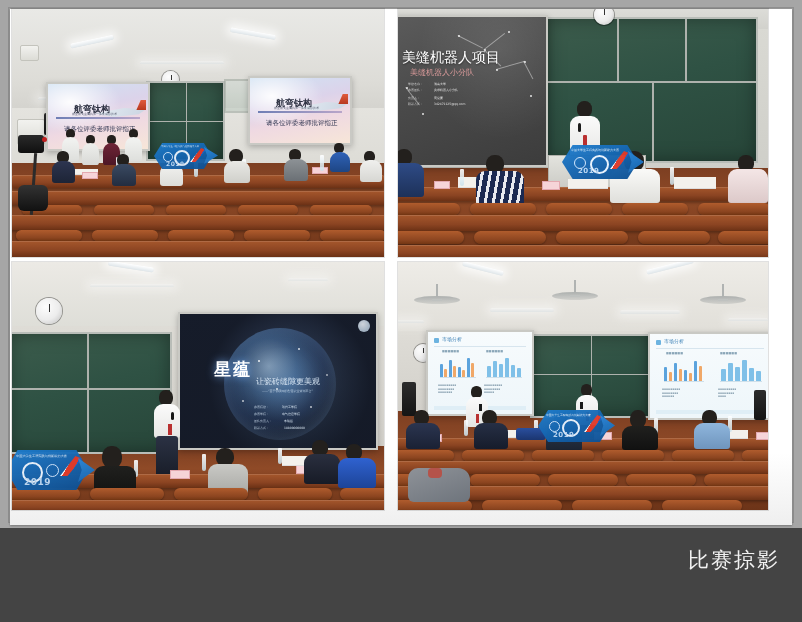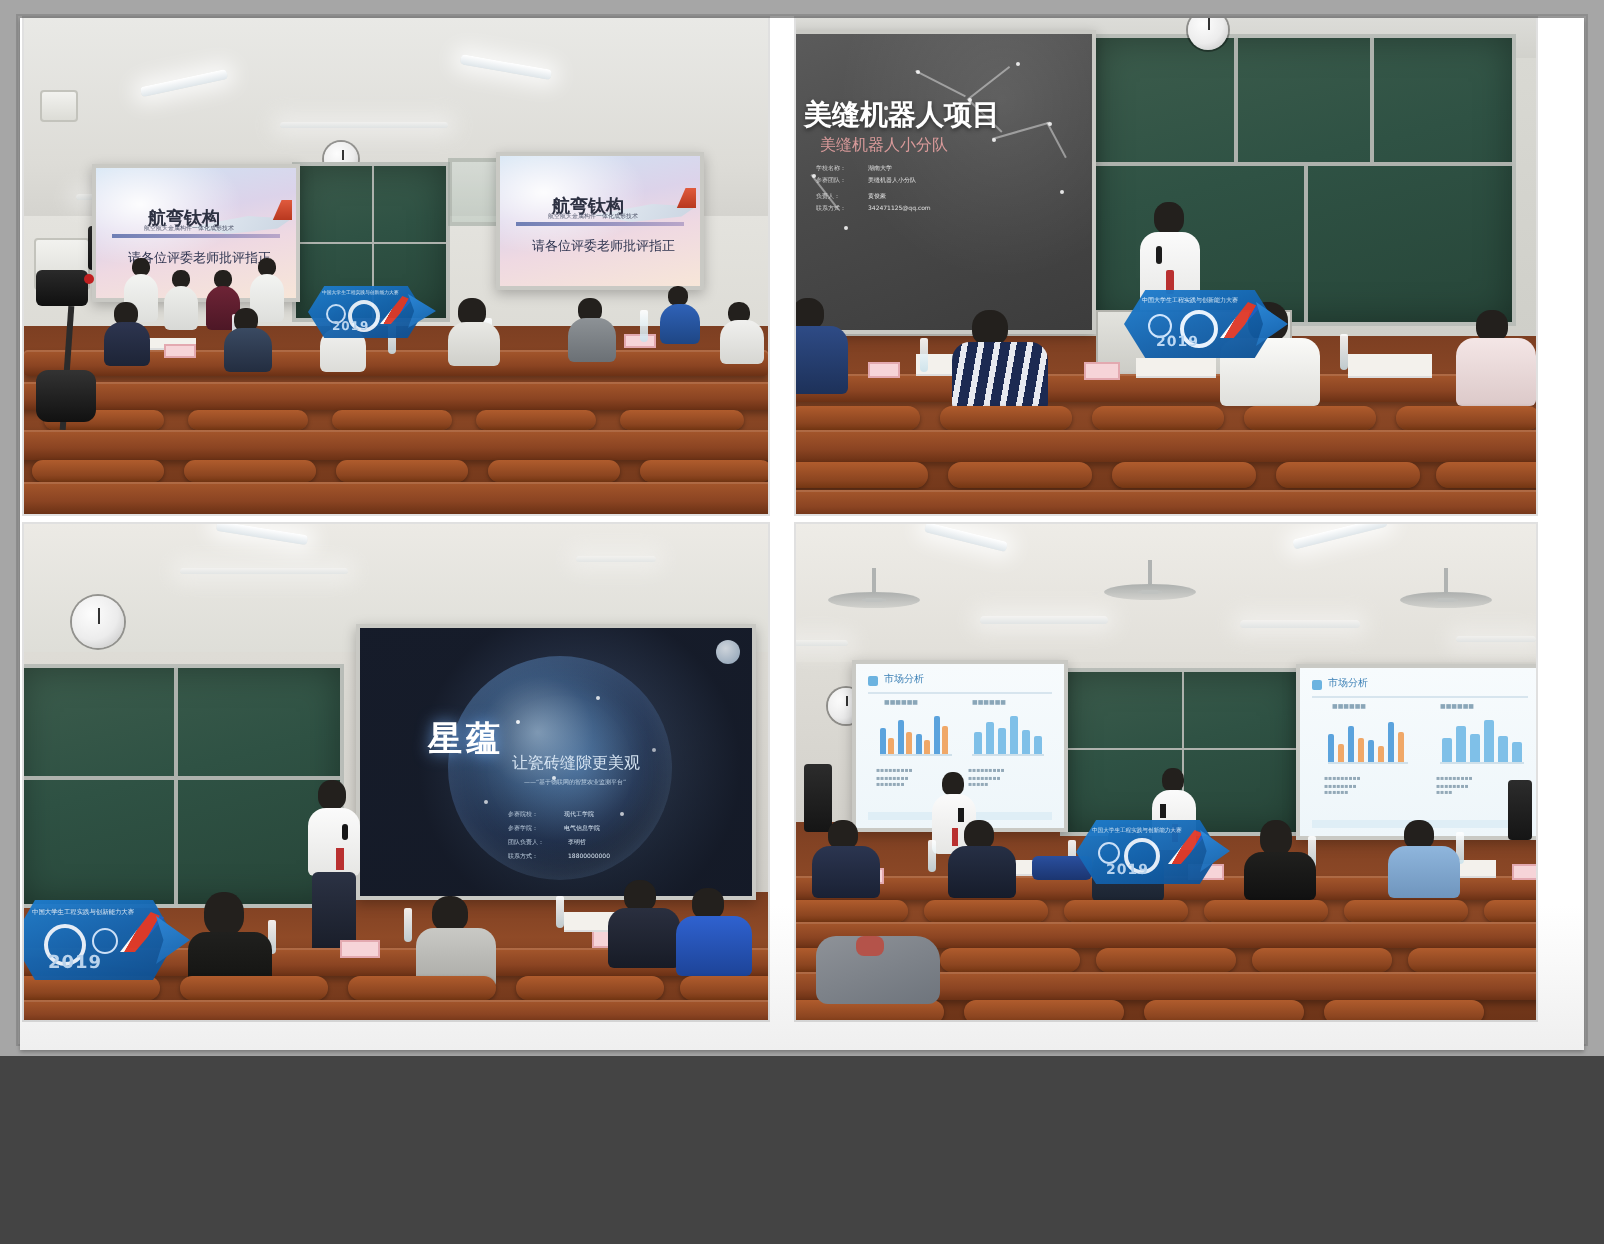--- a/index.html
+++ b/index.html
@@ -314,21 +314,21 @@
           <div class="dot" style="left:134px;top:78px;width:2px;height:2px"></div>
           <div class="dot" style="left:26px;top:96px;width:2px;height:2px"></div>
           <div class="dot" style="left:10px;top:70px;width:2px;height:2px"></div>
           <div class="lineseg" style="left:62px;top:18px;width:28px;transform:rotate(27deg)"></div>
           <div class="lineseg" style="left:88px;top:32px;width:26px;transform:rotate(-38deg)"></div>
           <div class="lineseg" style="left:88px;top:32px;width:24px;transform:rotate(44deg)"></div>
           <div class="lineseg" style="left:100px;top:52px;width:30px;transform:rotate(-16deg)"></div>
           <div class="lineseg" style="left:128px;top:44px;width:20px;transform:rotate(62deg)"></div>
           <div class="lineseg" style="left:10px;top:70px;width:22px;transform:rotate(52deg)"></div>
 
-          <div class="slidetxt" style="left:6px;top:32px;font-size:14px;font-weight:bold;text-shadow:0 1px 2px rgba(0,0,0,.5)">美缝机器人项目</div>
+          <div class="slidetxt" style="left:6px;top:32px;font-size:14px;font-weight:normal;text-shadow:0 1px 2px rgba(0,0,0,.5)">美缝机器人项目</div>
           <div class="slidetxt" style="left:14px;top:50px;font-size:8px;color:#d99a9a">美缝机器人小分队</div>
 
           <div class="slidetxt tiny" style="left:12px;top:66px;color:#cfcfcf">学校名称：</div>
           <div class="slidetxt tiny" style="left:38px;top:66px;color:#e2e2e2">湖南大学</div>
           <div class="slidetxt tiny" style="left:12px;top:72px;color:#cfcfcf">参赛团队：</div>
           <div class="slidetxt tiny" style="left:38px;top:72px;color:#e2e2e2">美缝机器人小分队</div>
           <div class="slidetxt tiny" style="left:12px;top:80px;color:#cfcfcf">负责人：</div>
           <div class="slidetxt tiny" style="left:38px;top:80px;color:#e2e2e2">黄俊豪</div>
           <div class="slidetxt tiny" style="left:12px;top:86px;color:#cfcfcf">联系方式：</div>
           <div class="slidetxt tiny" style="left:38px;top:86px;color:#e2e2e2">342471125@qq.com</div>
@@ -663,14 +663,15 @@
           <div class="lg-txt" style="left:8px;top:3px;font-size:2.8px;overflow:hidden;width:56px">中国大学生工程实践与创新能力大赛</div>
           <div class="lg-year" style="left:15px;top:21px;font-size:7px">2019</div>
           <div class="lg-arrow" style="left:62px;top:5px;width:15px;height:21px"></div>
         </div>
       </div>
     </div>
 
   </div>
 
   <div class="caption-band"></div>
+  <div class="caption">比赛掠影</div>
 
 </div>
 
 </body></html>

